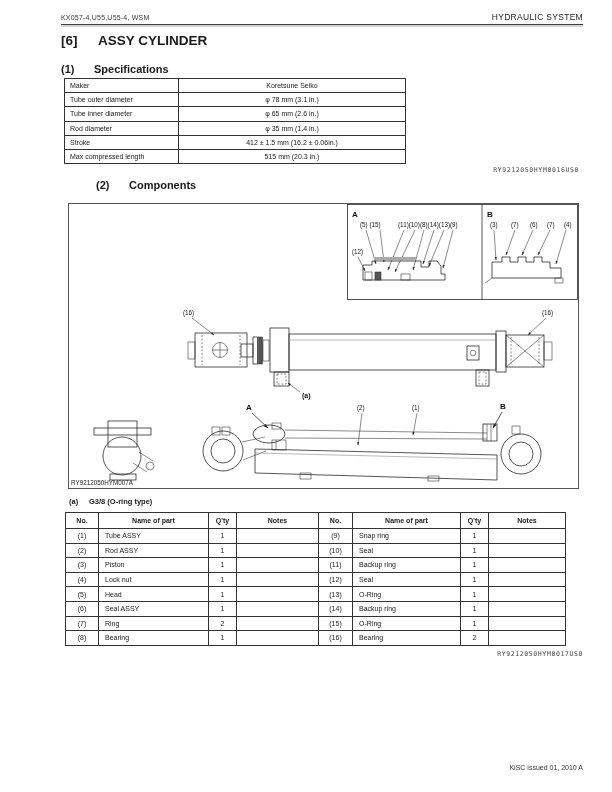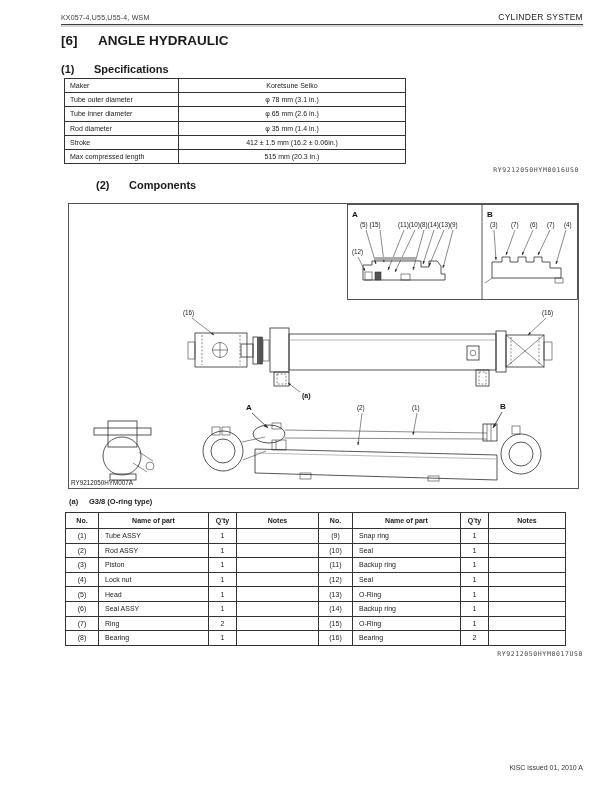--- a/index.html
+++ b/index.html
@@ -54,25 +54,25 @@
   
   .foot-page{left:16px;right:0;top:762px;text-align:center;font-size:8.5px;color:#222;margin-top:33px;}
   .foot-issued{right:29px;top:764px;font-size:7px;color:#333;}
 </style>
 </head>
 <body>
 
 <div class="page">
 
   <div class="abs hdr-left">KX057-4,U55,U55-4, WSM</div>
-  <div class="abs hdr-right">CYLINDER SYSTEM</div>
+  <div class="abs hdr-right">HYDRAULIC SYSTEM</div>
   <div class="abs hdr-rule"></div>
 
   <div class="abs title">
-    <span class="idx">[6]</span><span>ANGLE HYDRAULIC</span>
+    <span class="idx">[6]</span><span>ASSY CYLINDER</span>
   </div>
 
   <div class="abs sec sec1">
     <span class="idx">(1)</span><span>Specifications</span>
   </div>
 
   <table class="abs spec-table">
     <colgroup>
         <col style="width:114px">
         <col style="width:227px">

